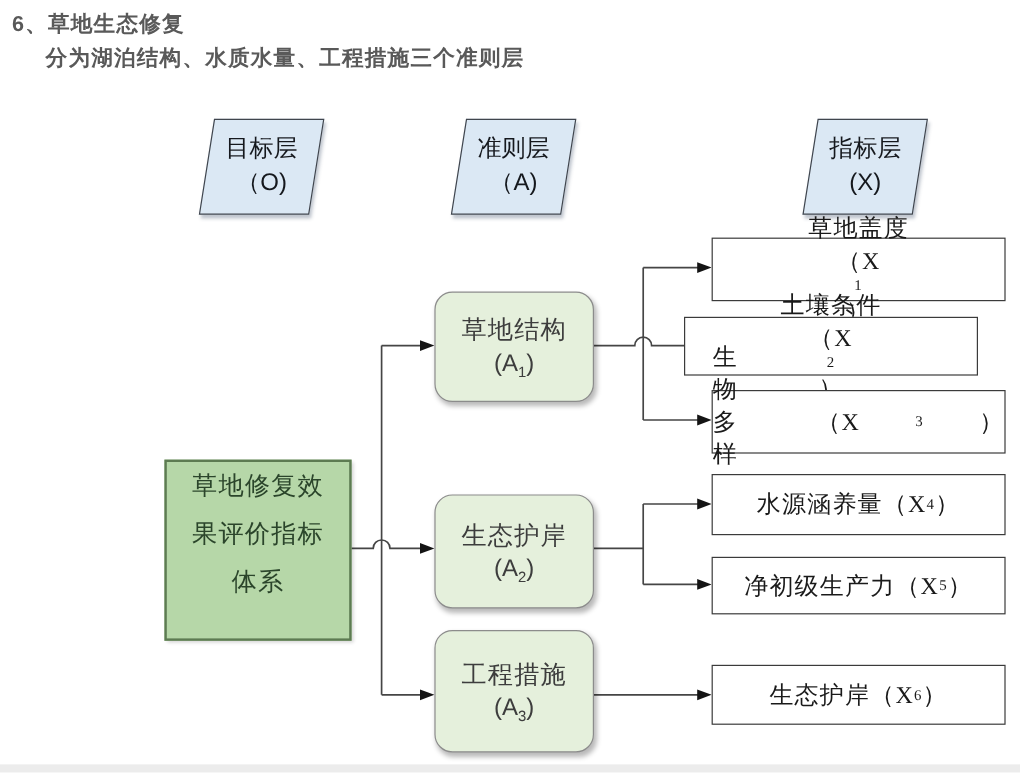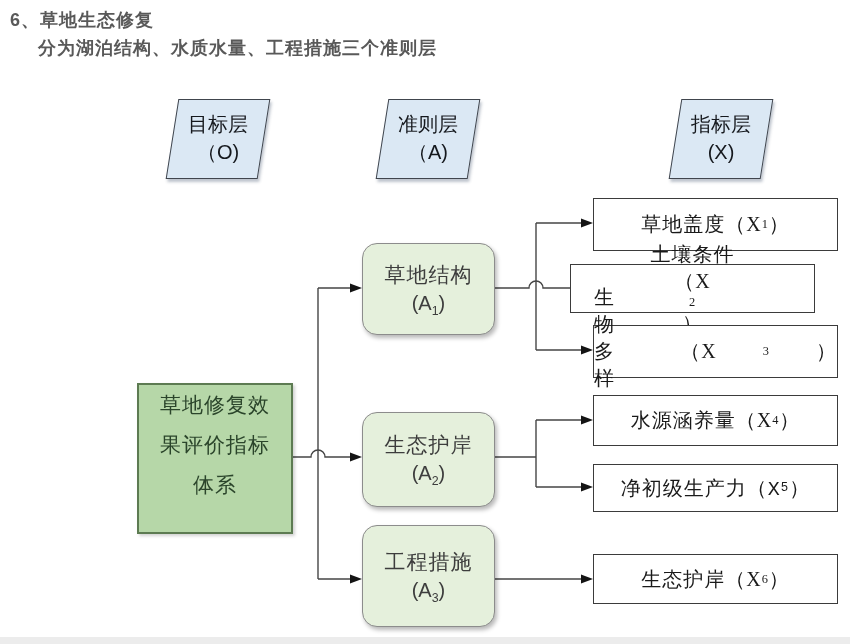--- a/index.html
+++ b/index.html
@@ -146,21 +146,21 @@
   </div>
   <div class="crit" style="left:362px; top:412px; height:93px;">
     <div class="crit-label">生态护岸</div>
     <div class="crit-code"><span>(A</span><sub>2</sub><span>)</span></div>
   </div>
   <div class="crit" style="left:362px; top:525px; height:100px;">
     <div class="crit-label">工程措施</div>
     <div class="crit-code"><span>(A</span><sub>3</sub><span>)</span></div>
   </div>
 
-  <div class="ind" style="left:593px; top:198px; height:51px;">
+  <div class="ind" style="left:593px; top:198px; height:51px;flex-direction:column;">
       <span>草地盖度</span>
       <span>（X</span>
       <sub>1</sub>
       <span>）</span>
     </div>
   <div class="ind" style="left:570px; top:264px; height:47px;flex-direction:column;">
       <span>土壤条件</span>
       <span>（X</span>
       <sub>2</sub>
       <span>）</span>
@@ -170,21 +170,21 @@
       <span>（X</span>
       <sub>3</sub>
       <span>）</span>
     </div>
   <div class="ind" style="left:593px; top:395px; height:49px;">
       <span>水源涵养量</span>
       <span>（X</span>
       <sub>4</sub>
       <span>）</span>
     </div>
-  <div class="ind" style="left:593px; top:464px; height:46px;font-family:Liberation Mono, monospace;">
+  <div class="ind" style="left:593px; top:464px; height:46px;">
       <span>净初级生产力</span>
       <span>（X</span>
       <sub>5</sub>
       <span>）</span>
     </div>
   <div class="ind" style="left:593px; top:554px; height:48px;">
       <span>生态护岸</span>
       <span>（X</span>
       <sub>6</sub>
       <span>）</span>

